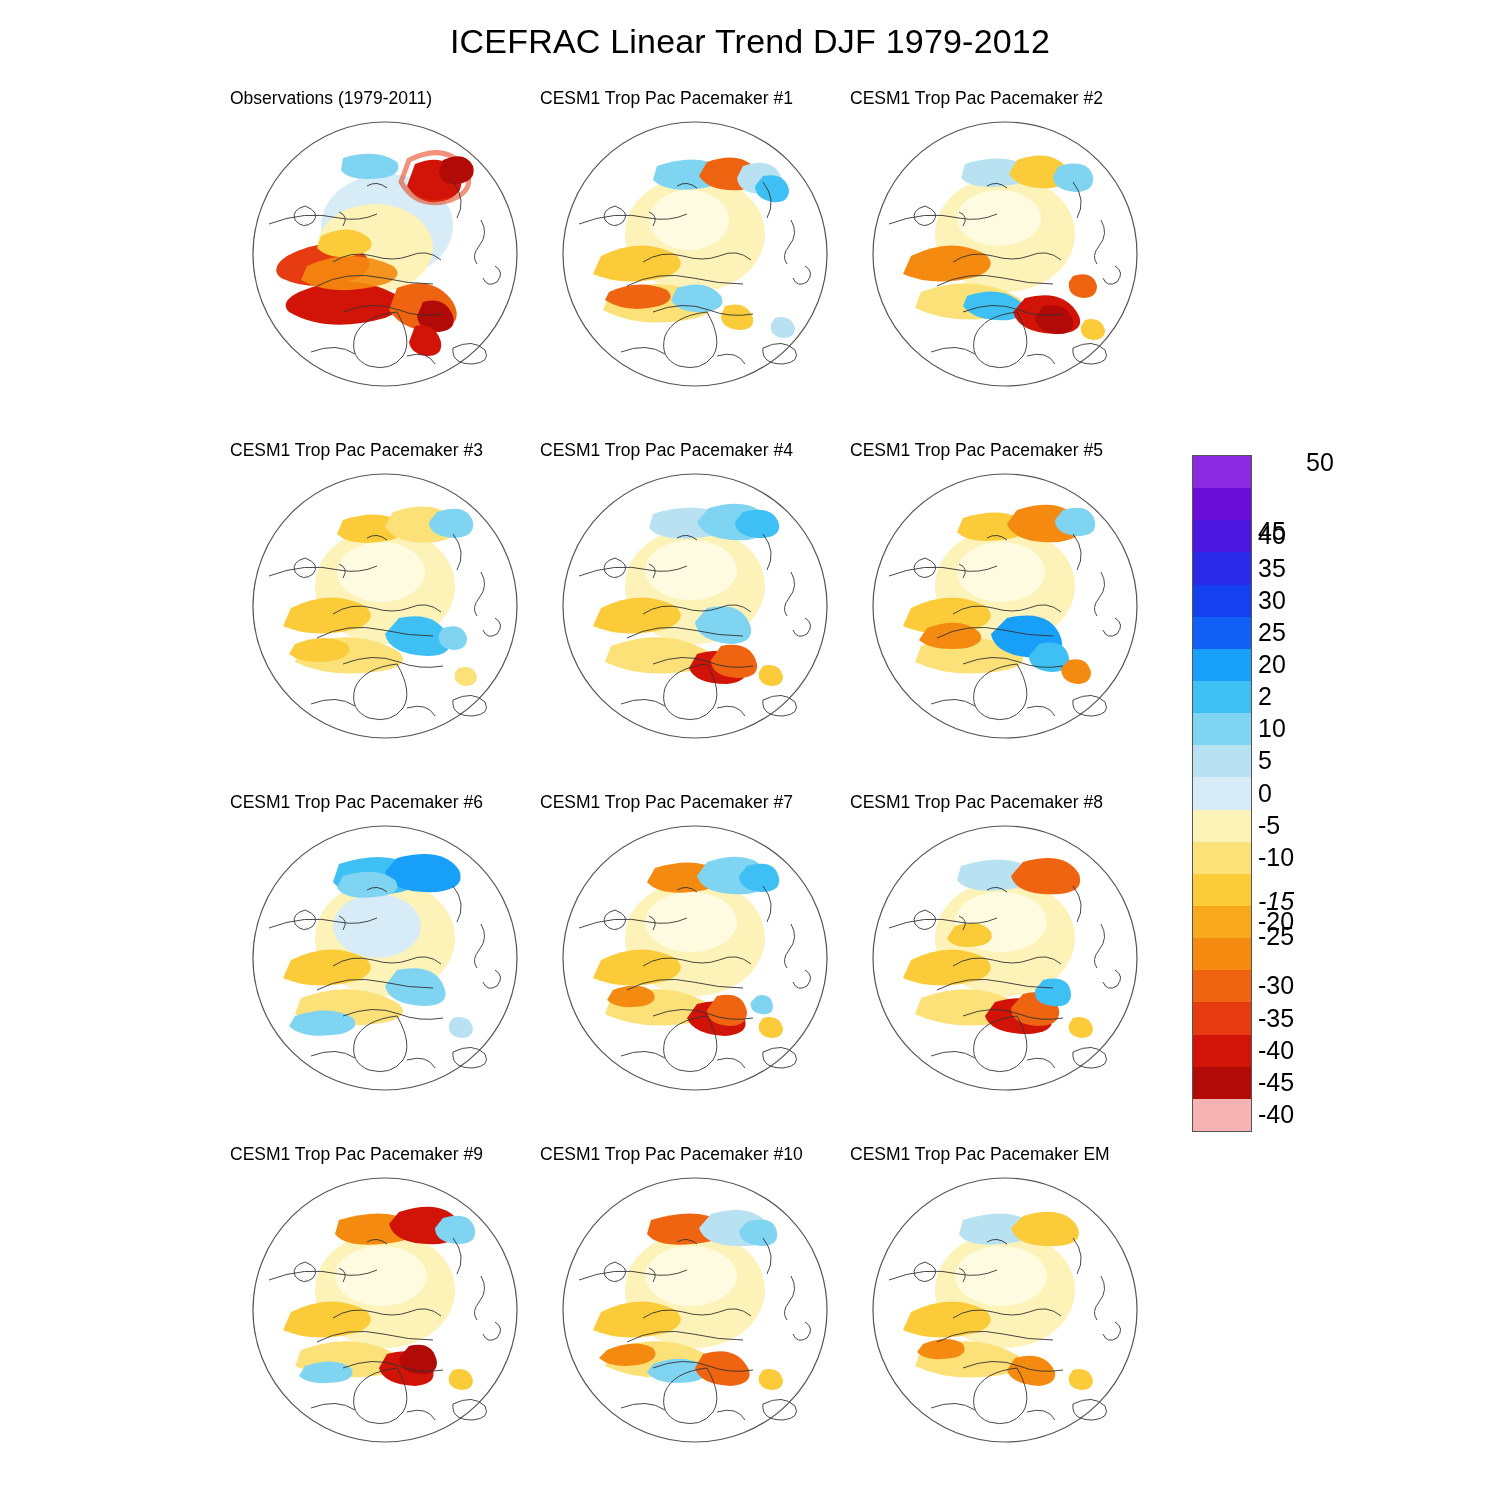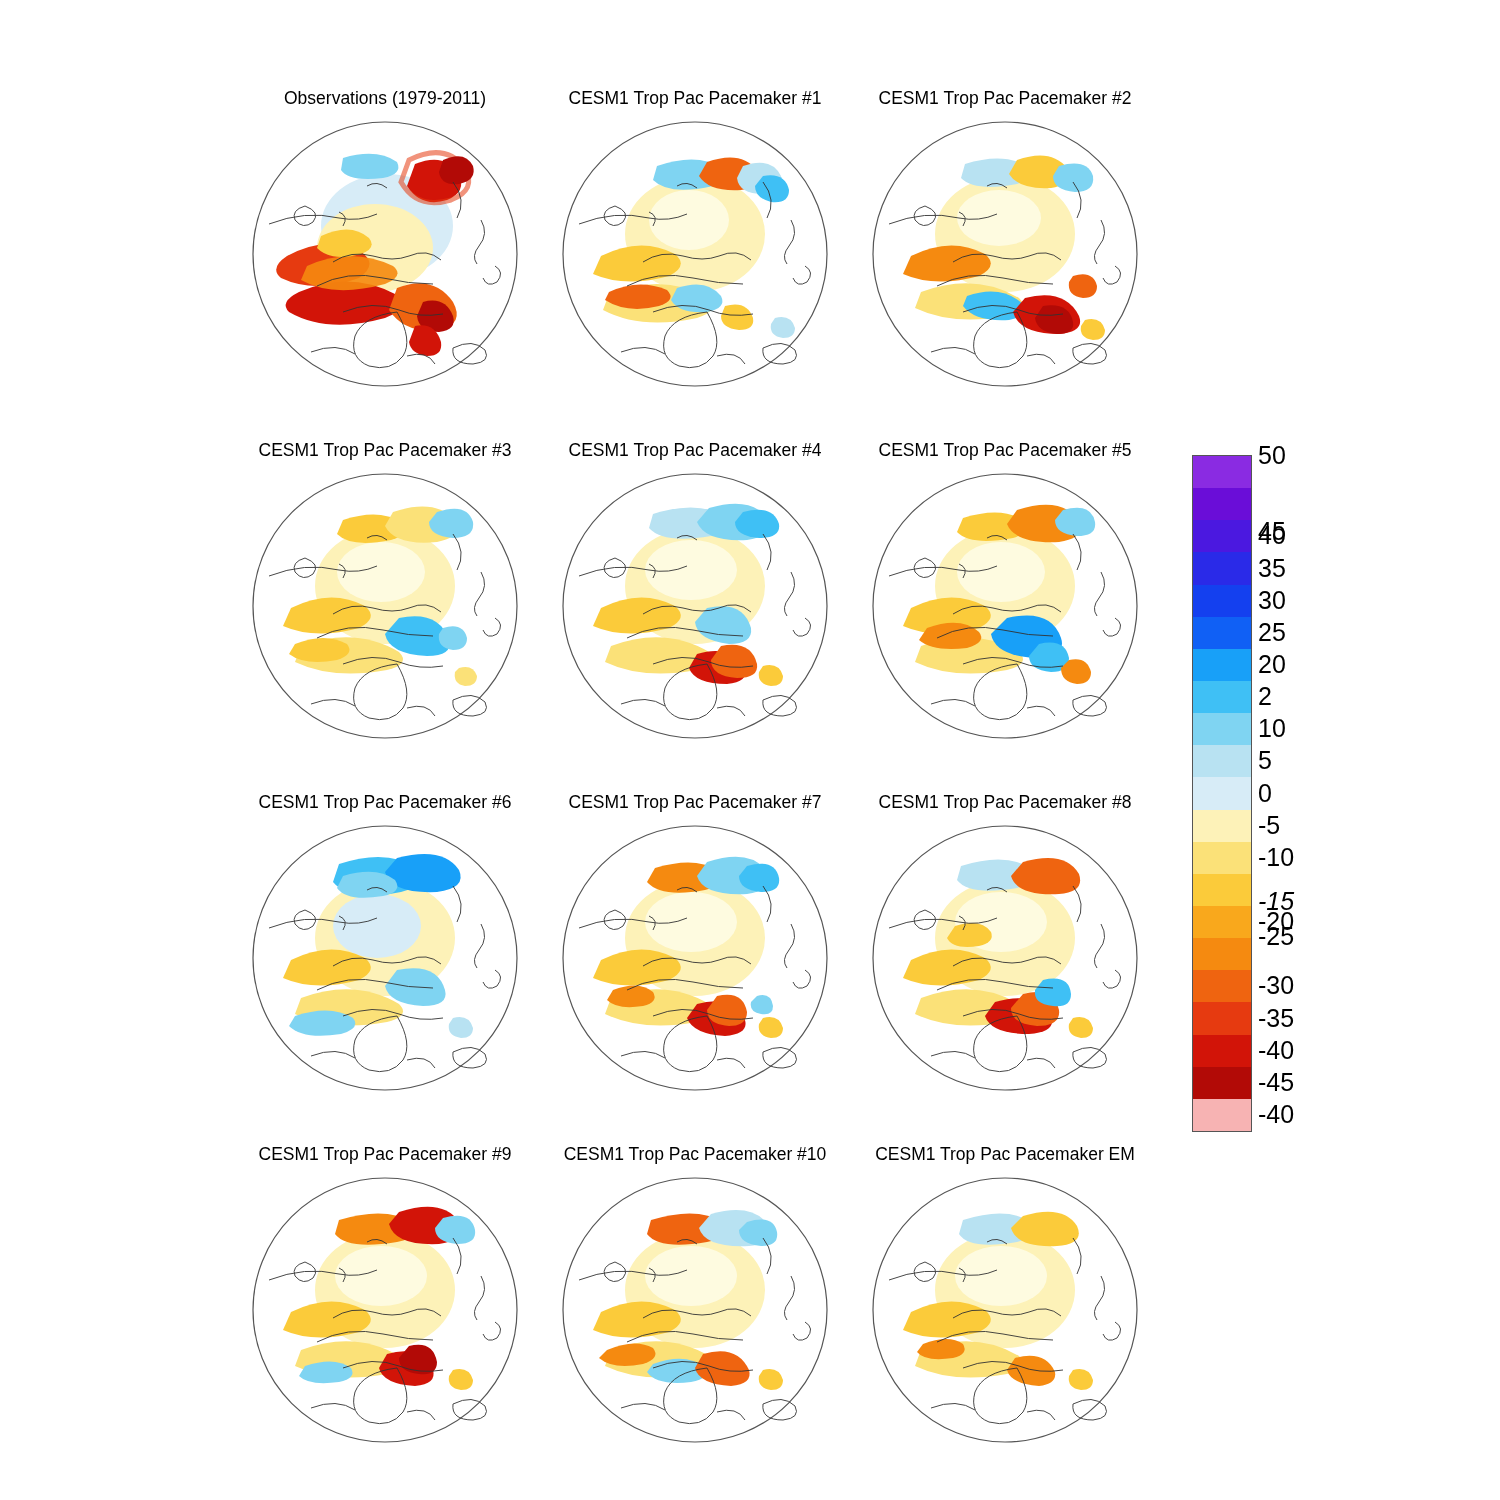--- a/index.html
+++ b/index.html
@@ -37,21 +37,21 @@
   .panel {
     position: absolute;
     width: 310px;
     height: 330px;
   }
   .panel-title {
     position: absolute;
     top: 0;
     left: 0;
     width: 310px;
-    text-align: center;
+    text-align: left;
     font-size: 17.5px;
     white-space: nowrap;
   }
   .map-wrap {
     position: absolute;
     top: 28px;
     left: 17px;
     width: 276px;
     height: 276px;
   }
@@ -88,20 +88,21 @@
     font-size: 25px;
     line-height: 25px;
     transform: translateY(-50%);
   }
 </style>
 </head>
 <body>
 
 <div id="figure">
 
+  <div class="fig-title">ICEFRAC Linear Trend DJF 1979-2012</div>
 
   <div class="panel-grid">
 
     <div class="panel" style="left:0px; top:0px;">
       <div class="panel-title">Observations (1979-2011)</div>
       <div class="map-wrap">
         <svg class="map-svg" viewBox="0 0 276 276">
           <defs>
             <clipPath id="clip0">
                 <circle cx="138" cy="138" r="132"></circle>
@@ -650,21 +651,21 @@
       <div class="cb-seg" style="background: rgb(251, 203, 58); height: 32.1429px;"></div>
       <div class="cb-seg" style="background: rgb(249, 168, 28); height: 32.1429px;"></div>
       <div class="cb-seg" style="background: rgb(245, 138, 16); height: 32.1429px;"></div>
       <div class="cb-seg" style="background: rgb(239, 100, 16); height: 32.1429px;"></div>
       <div class="cb-seg" style="background: rgb(230, 58, 16); height: 32.1429px;"></div>
       <div class="cb-seg" style="background: rgb(210, 20, 8); height: 32.1429px;"></div>
       <div class="cb-seg" style="background: rgb(178, 10, 6); height: 32.1429px;"></div>
       <div class="cb-seg" style="background: rgb(247, 179, 179); height: 32.1429px;"></div>
     </div>
   <div class="cb-labels" id="cb-labels">
-      <div class="cb-label" style="top: 0;">50</div>
+      <div class="cb-label" style="top: 7px; margin-left: 48px;">50</div>
       <div class="cb-label" style="top: 48.2143px; margin-top: 28px;">45</div>
       <div class="cb-label" style="top: 80.3571px;">40</div>
       <div class="cb-label" style="top: 112.5px;">35</div>
       <div class="cb-label" style="top: 144.643px;">30</div>
       <div class="cb-label" style="top: 176.786px;">25</div>
       <div class="cb-label" style="top: 208.929px;">20</div>
       <div class="cb-label" style="top: 241.071px;">2</div>
       <div class="cb-label" style="top: 273.214px;">10</div>
       <div class="cb-label" style="top: 305.357px;">5</div>
       <div class="cb-label" style="top: 337.5px;">0</div>

